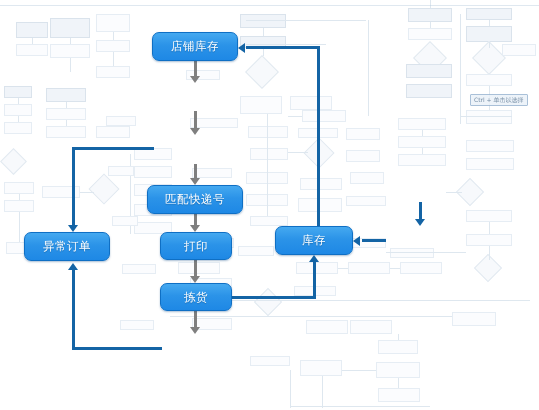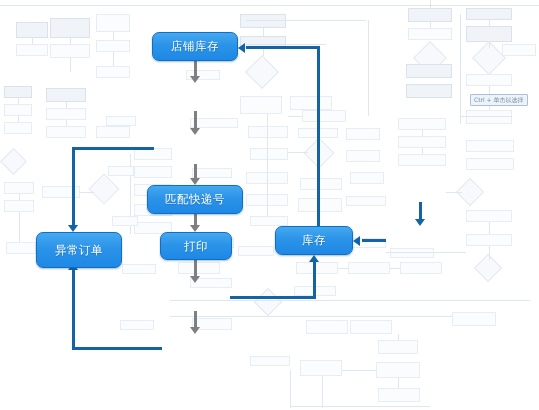--- a/index.html
+++ b/index.html
@@ -292,21 +292,24 @@
 
   <div class="hl-box" style="left:152px;top:32px;width:86px;height:29px;">
     <span class="lbl">店铺库存</span>
   </div>
   <div class="hl-box" style="left:147px;top:185px;width:96px;height:29px;">
     <span class="lbl">匹配快递号</span>
   </div>
   <div class="hl-box" style="left:160px;top:232px;width:72px;height:28px;">
     <span class="lbl">打印</span>
   </div>
-  <div class="hl-box" style="left:36px;top:232px;width:86px;height:36px;text-align:center;">
+  <div class="hl-box" style="left:160px;top:283px;width:72px;height:28px;">
+    <span class="lbl">拣货</span>
+  </div>
+  <div class="hl-box" style="left:24px;top:232px;width:86px;height:29px;text-align:center;">
     <span class="lbl">异常订单</span>
   </div>
   <div class="hl-box" style="left:275px;top:226px;width:78px;height:29px;">
     <span class="lbl">库存</span>
   </div>
 
   <div id="selection-hint" style="left:470px;top:94px;">Ctrl + 单击以选择</div>
 
 </div>
 

